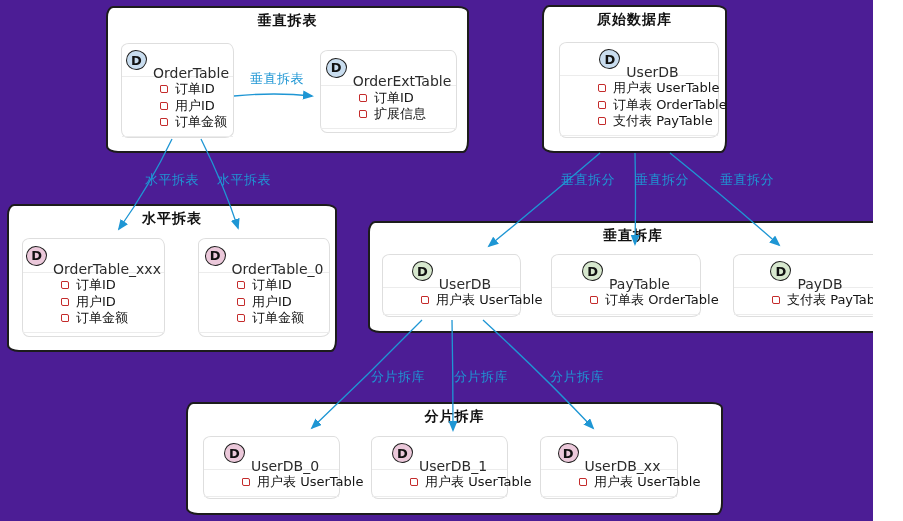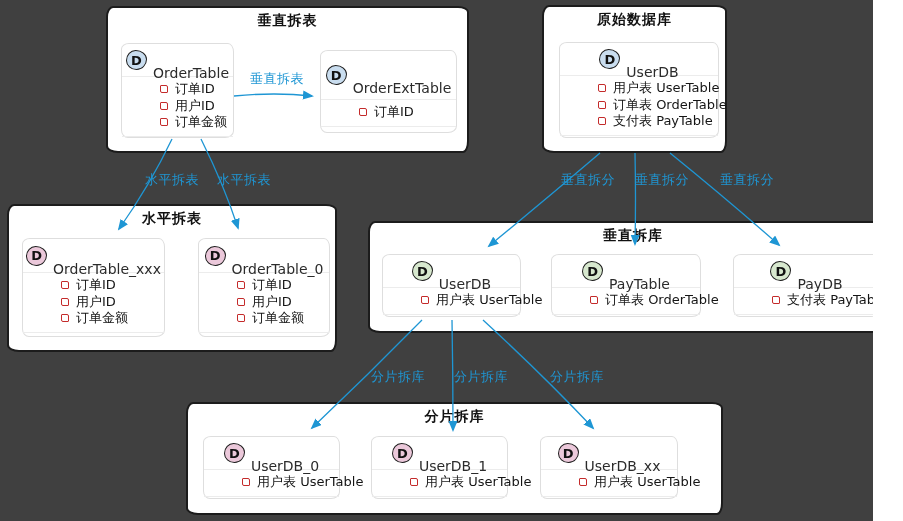--- a/index.html
+++ b/index.html
@@ -1,17 +1,17 @@
 <!DOCTYPE html>
 <html><head>
 <meta charset="utf-8">
 <style>
   html,body{margin:0;padding:0;background:#ffffff;}
   .canvas{
-    position:relative;width:873px;height:521px;background:#404040;
+    position:relative;width:873px;height:521px;background:#4c1d95;
     font-family:"DejaVu Sans","Liberation Sans",sans-serif;overflow:hidden;
   }
   
   .group{
     position:absolute;border:2px solid #1c1c1c;background:#ffffff;
     border-radius:7px 11px 6px 12px / 11px 6px 12px 7px;
     box-sizing:border-box;
   }
   .group-title{
     position:absolute;top:4px;left:0;width:100%;text-align:center;
@@ -132,20 +132,24 @@
   <div class="entity" style="left:320px;top:50px;width:137px;height:83px;">
     <div class="ehead">
       <span class="dicon ic-blue">D</span>
       <span class="ename">OrderExtTable</span>
     </div>
     <div class="ebody">
       <div class="field">
           <span class="bullet"></span>
           <span>订单ID</span>
         </div>
+      <div class="field">
+          <span class="bullet"></span>
+          <span>扩展信息</span>
+        </div>
     </div>
     <div class="efoot"></div>
   </div>
 
   <div class="entity" style="left:559px;top:42px;width:160px;height:96px;">
     <div class="ehead">
       <span class="dicon ic-blue">D</span>
       <span class="ename">UserDB</span>
     </div>
     <div class="ebody">

